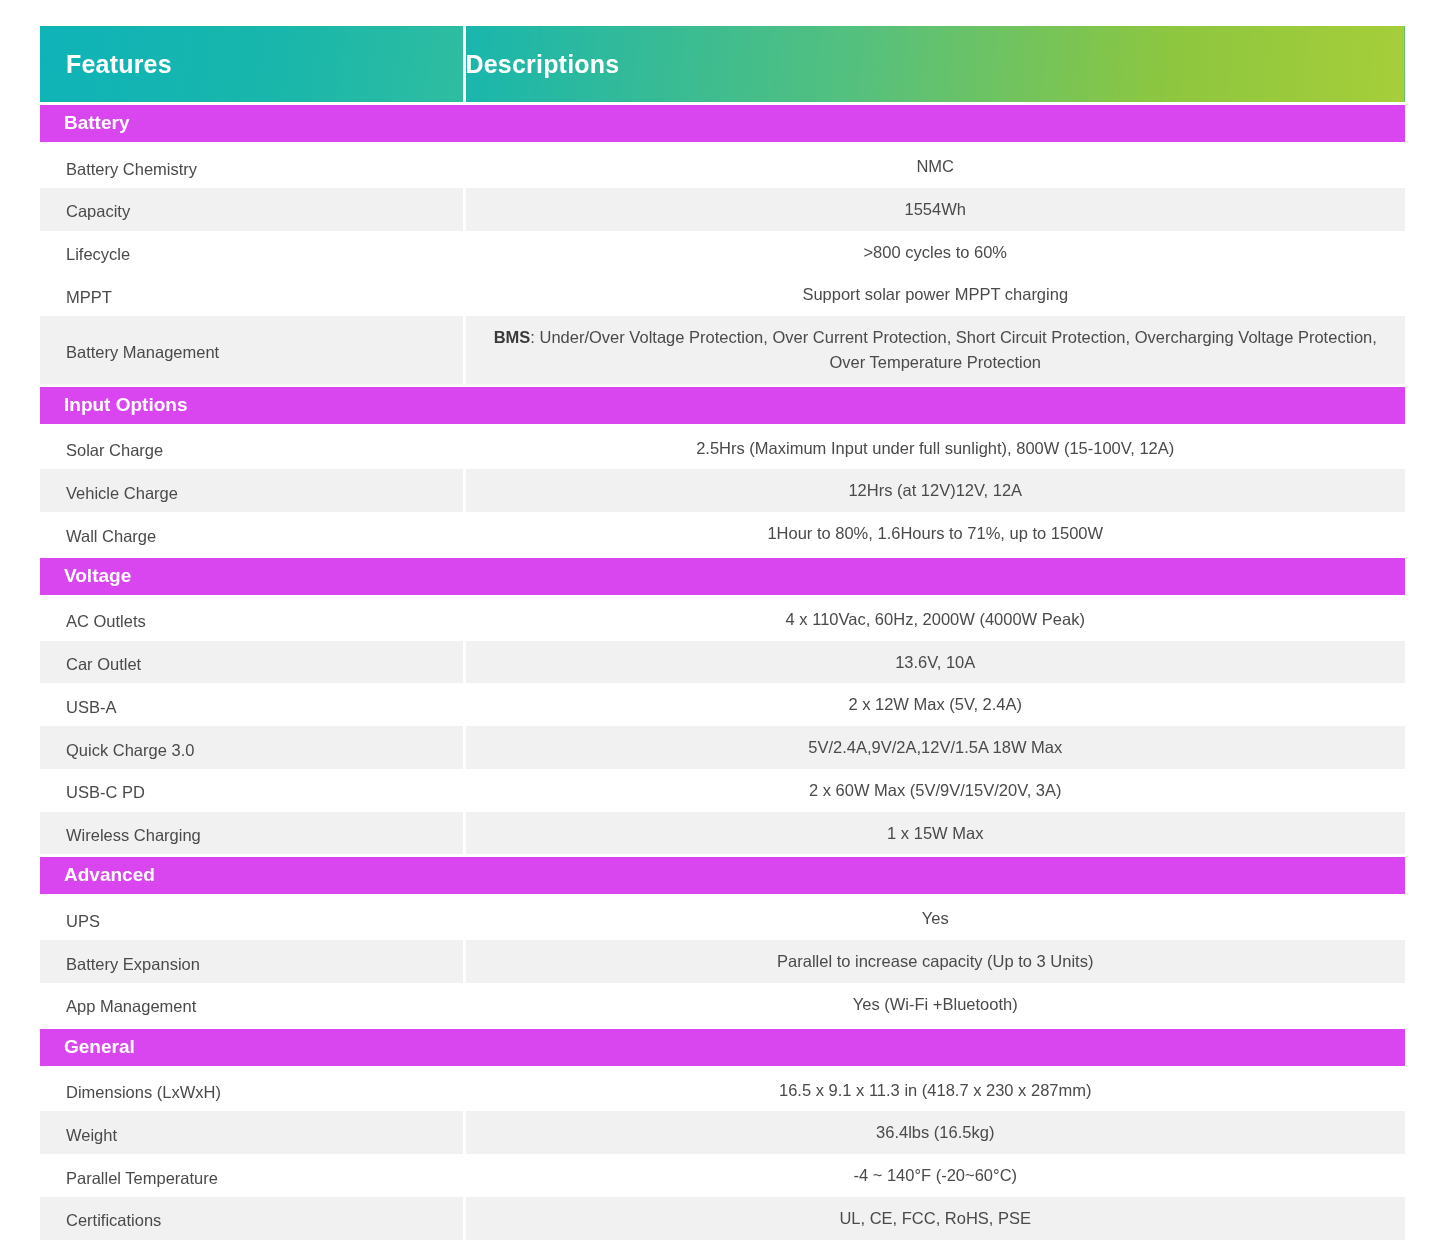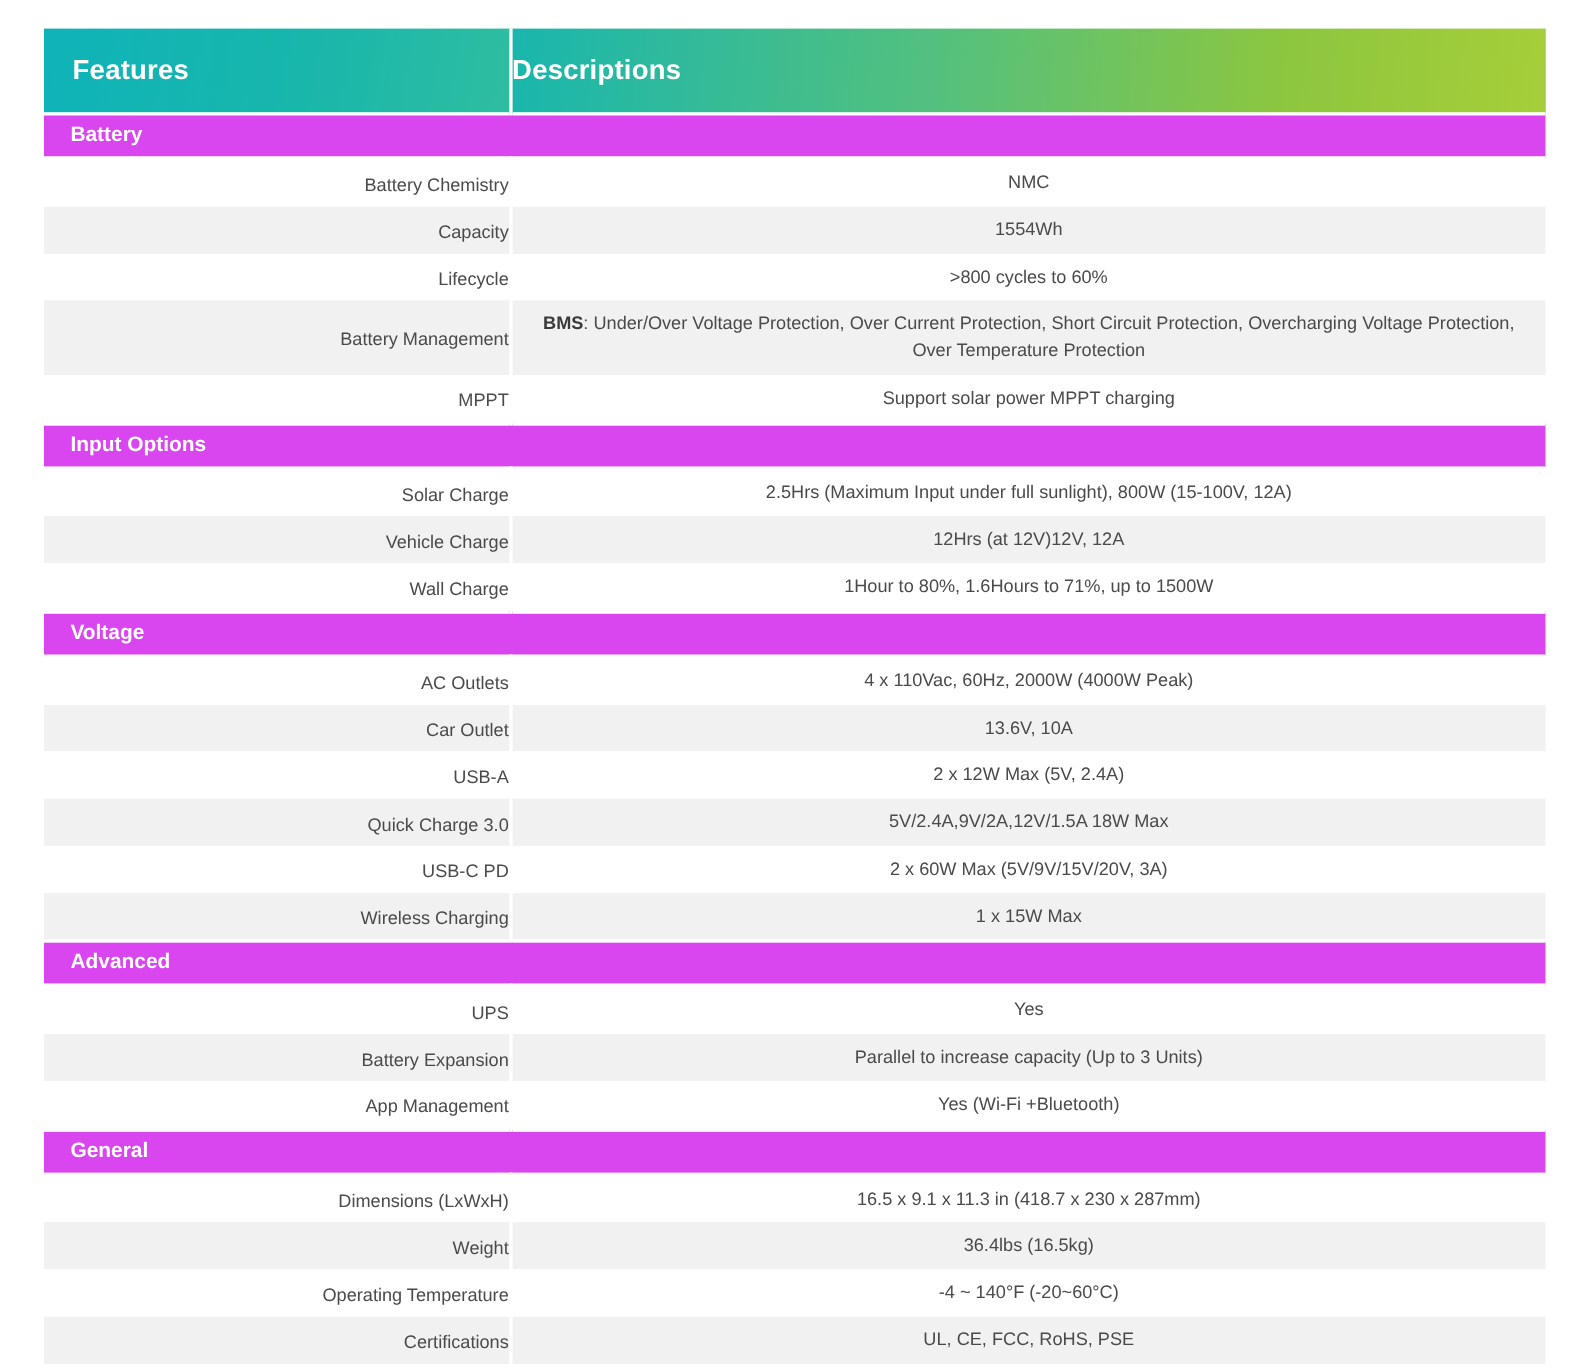--- a/index.html
+++ b/index.html
@@ -64,21 +64,21 @@
 
   
   tr.data td {
     font-size: 16.5px;
     line-height: 1.5;
     color: #4a4a4a;
     vertical-align: middle;
   }
   tr.data td.k {
     padding: 9px 0 4px 26px;
-    text-align: right;
+    text-align: left;
     border-right: 3px solid #ffffff;
   }
   tr.data td.v {
     padding: 9px 18px;
     text-align: center;
   }
   tr.data.odd td { background: #ffffff; }
   tr.data.even td { background: #f1f1f1; }
 
   tr.data td.v b { font-weight: bold; color: #3a3a3a; }
@@ -107,28 +107,28 @@
           <td class="v">NMC</td>
         </tr>
         <tr class="data even">
           <td class="k">Capacity</td>
           <td class="v">1554Wh</td>
         </tr>
         <tr class="data odd">
           <td class="k">Lifecycle</td>
           <td class="v">&gt;800 cycles to 60%</td>
         </tr>
+        <tr class="data odd">
+          <td class="k">MPPT</td>
+          <td class="v">Support solar power MPPT charging</td>
+        </tr>
         <tr class="data even">
           <td class="k">Battery Management</td>
           <td class="v"><b>BMS</b><span>: Under/Over Voltage Protection, Over Current Protection, Short Circuit Protection, Overcharging Voltage Protection, Over Temperature Protection</span></td>
         </tr>
-        <tr class="data odd">
-          <td class="k">MPPT</td>
-          <td class="v">Support solar power MPPT charging</td>
-        </tr>
         <tr class="section">
           <td colspan="2">Input Options</td>
         </tr>
         <tr class="data odd">
           <td class="k">Solar Charge</td>
           <td class="v">2.5Hrs (Maximum Input under full sunlight), 800W (15-100V, 12A)</td>
         </tr>
         <tr class="data even">
           <td class="k">Vehicle Charge</td>
           <td class="v">12Hrs (at 12V)12V, 12A</td>
@@ -184,21 +184,21 @@
         </tr>
         <tr class="data odd">
           <td class="k">Dimensions (LxWxH)</td>
           <td class="v">16.5 x 9.1 x 11.3 in  (418.7 x 230 x 287mm)</td>
         </tr>
         <tr class="data even">
           <td class="k">Weight</td>
           <td class="v">36.4lbs (16.5kg)</td>
         </tr>
         <tr class="data odd">
-          <td class="k">Operating Temperature</td>
+          <td class="k">Parallel Temperature</td>
           <td class="v">-4 ~ 140°F (-20~60°C)</td>
         </tr>
         <tr class="data even">
           <td class="k">Certifications</td>
           <td class="v">UL, CE, FCC, RoHS, PSE</td>
         </tr>
         <tr class="data odd">
           <td class="k">Warranty</td>
           <td class="v">24 Months</td>
         </tr>

